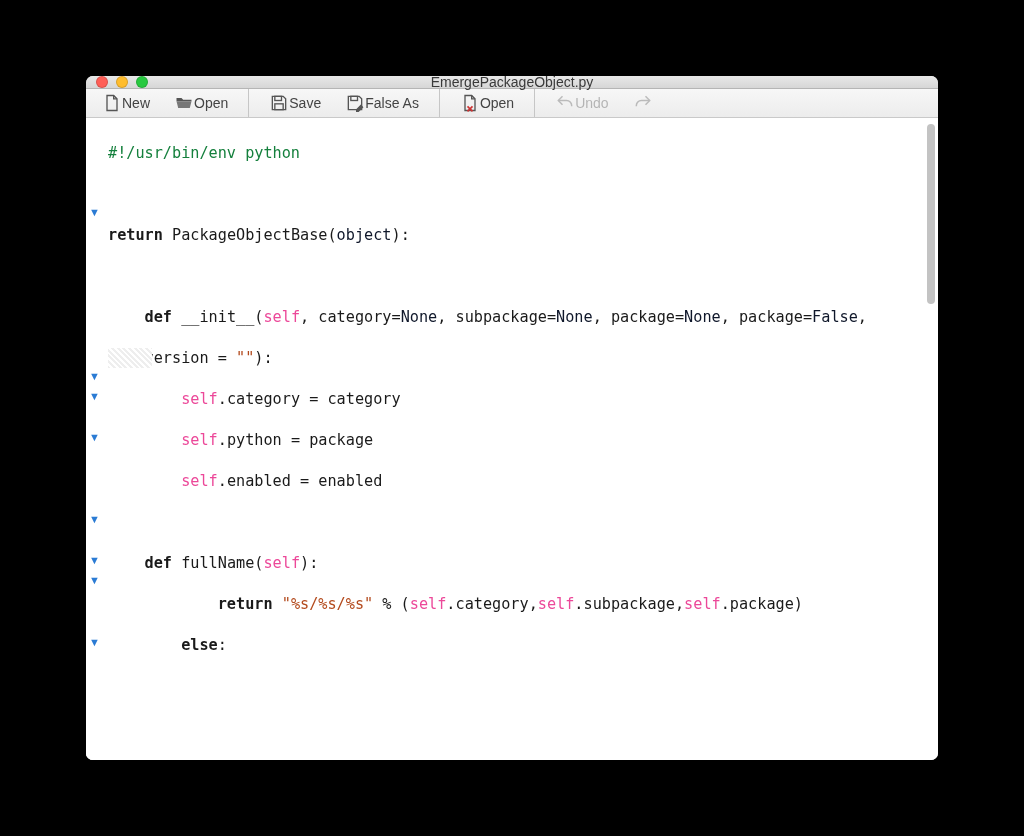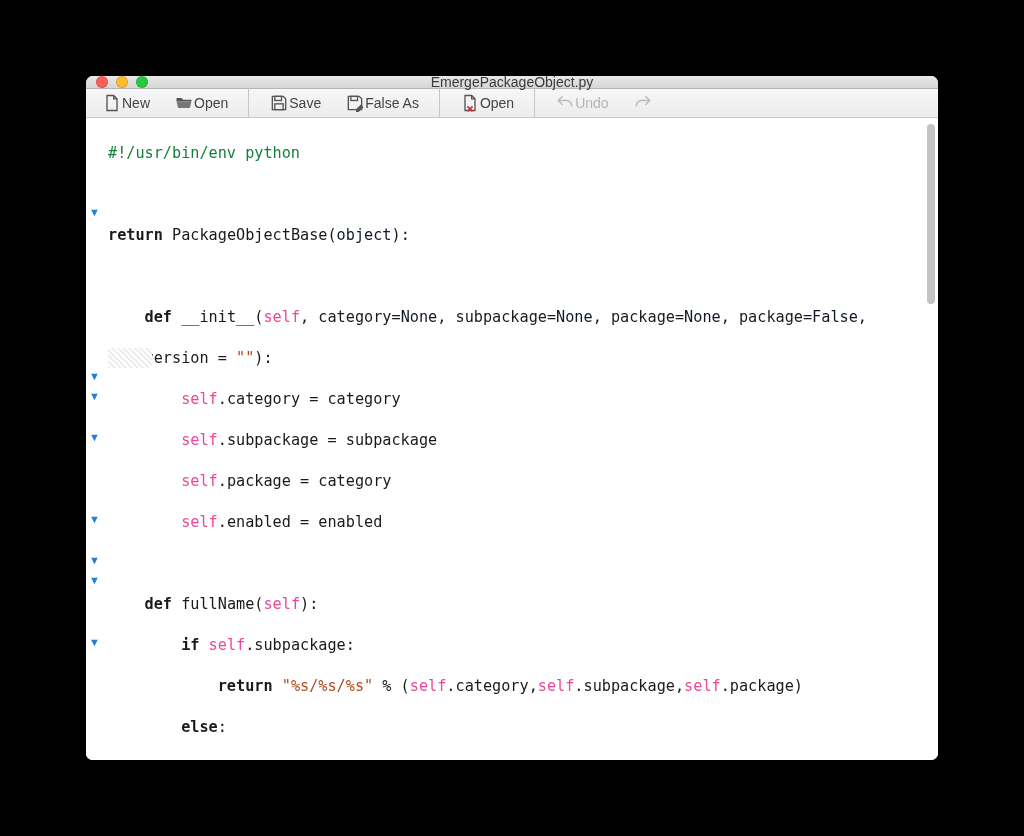--- a/index.html
+++ b/index.html
@@ -187,26 +187,24 @@
       <span class="fold" style="top:519px">▼</span>
     </div>
     <div class="code">
 <span class="ln"><span class="cmt">#!/usr/bin/env python</span></span>
 <span class="ln"> </span>
 <span class="ln"><span class="kw">return</span><span> PackageObjectBase(</span><span class="bi">object</span><span>):</span></span>
 <span class="ln"> </span>
 <span class="ln"><span class="kw">    def</span><span> __init__(</span><span class="slf">self</span><span>, category=</span><span class="bi">None</span><span>, subpackage=</span><span class="bi">None</span><span>, package=</span><span class="bi">None</span><span>, package=</span><span class="bi">False</span><span>, </span></span>
 <span class="ln" style="position:relative"><span class="linewrap-bg"></span><span>    version = </span><span class="str">""</span><span>):</span></span>
 <span class="ln"><span>        </span><span class="slf">self</span><span>.category = category</span></span>
-<span class="ln"><span>        </span><span class="slf">self</span><span>.subpackage = subpackage</span></span>
-<span class="ln"><span>        </span><span class="slf">self</span><span>.package = category</span></span>
+<span class="ln"><span>        </span><span class="slf">self</span><span>.python = package</span></span>
 <span class="ln"><span>        </span><span class="slf">self</span><span>.enabled = enabled</span></span>
 <span class="ln"> </span>
 <span class="ln"><span class="kw">    def</span><span> fullName(</span><span class="slf">self</span><span>):</span></span>
-<span class="ln"><span class="kw">        if</span><span> </span><span class="slf">self</span><span>.subpackage:</span></span>
 <span class="ln"><span class="kw">            return</span><span> </span><span class="str">"%s/%s/%s"</span><span> % (</span><span class="slf">self</span><span>.category,</span><span class="slf">self</span><span>.subpackage,</span><span class="slf">self</span><span>.package)</span></span>
 <span class="ln"><span class="kw">        else</span><span>:</span></span>
 
 
 
 
 
 
 
 

